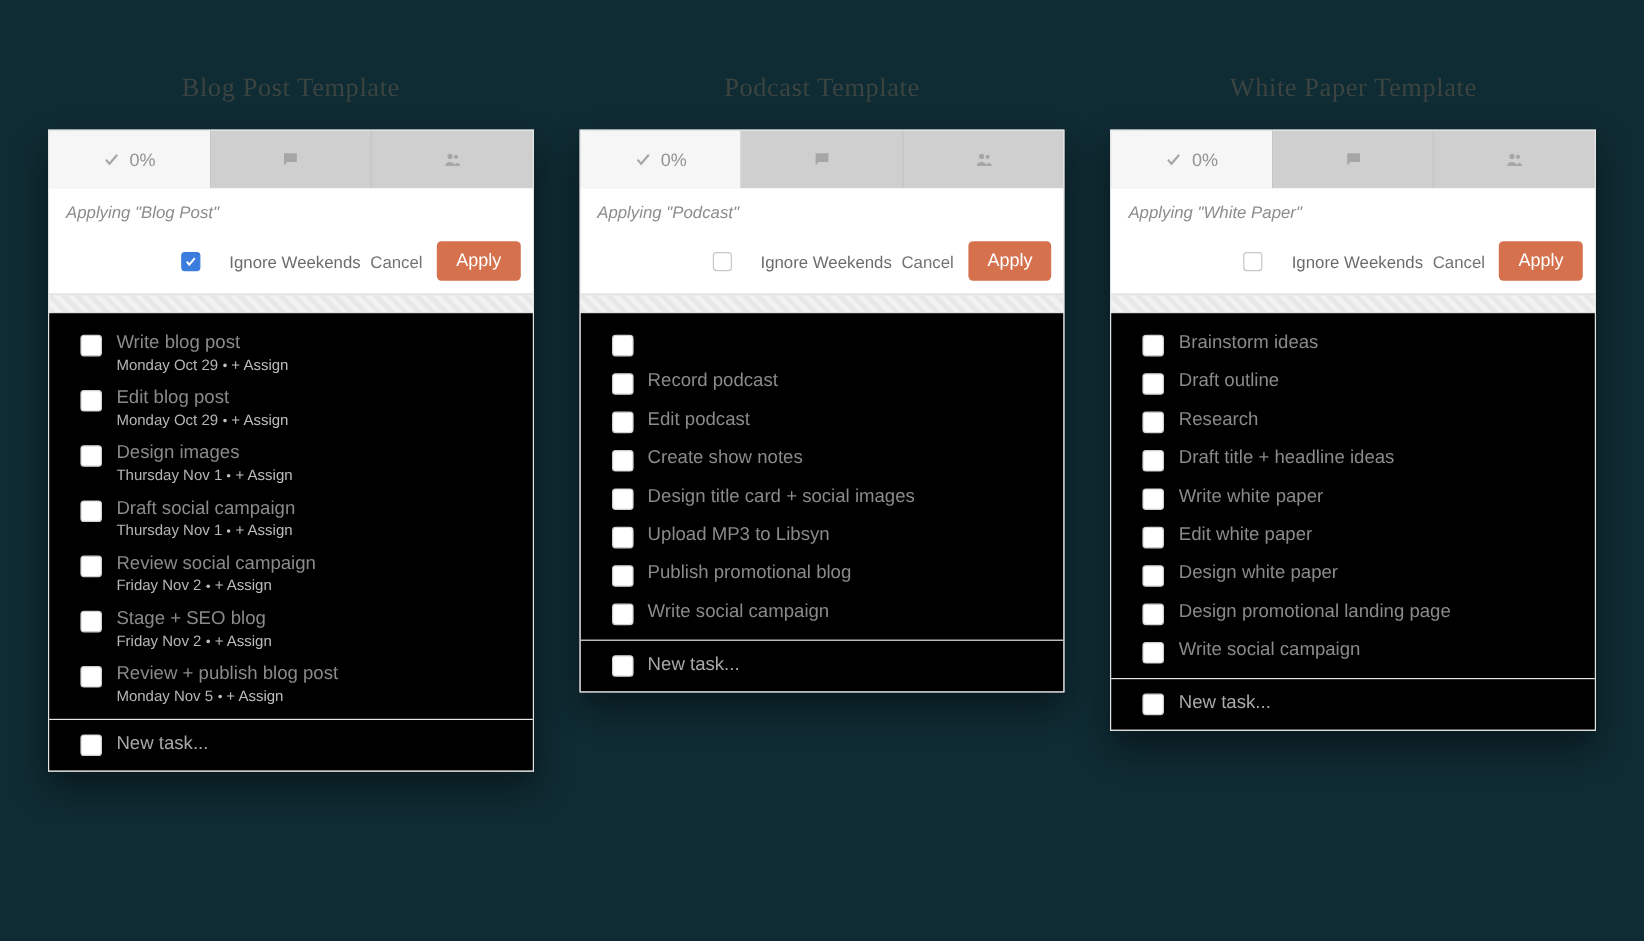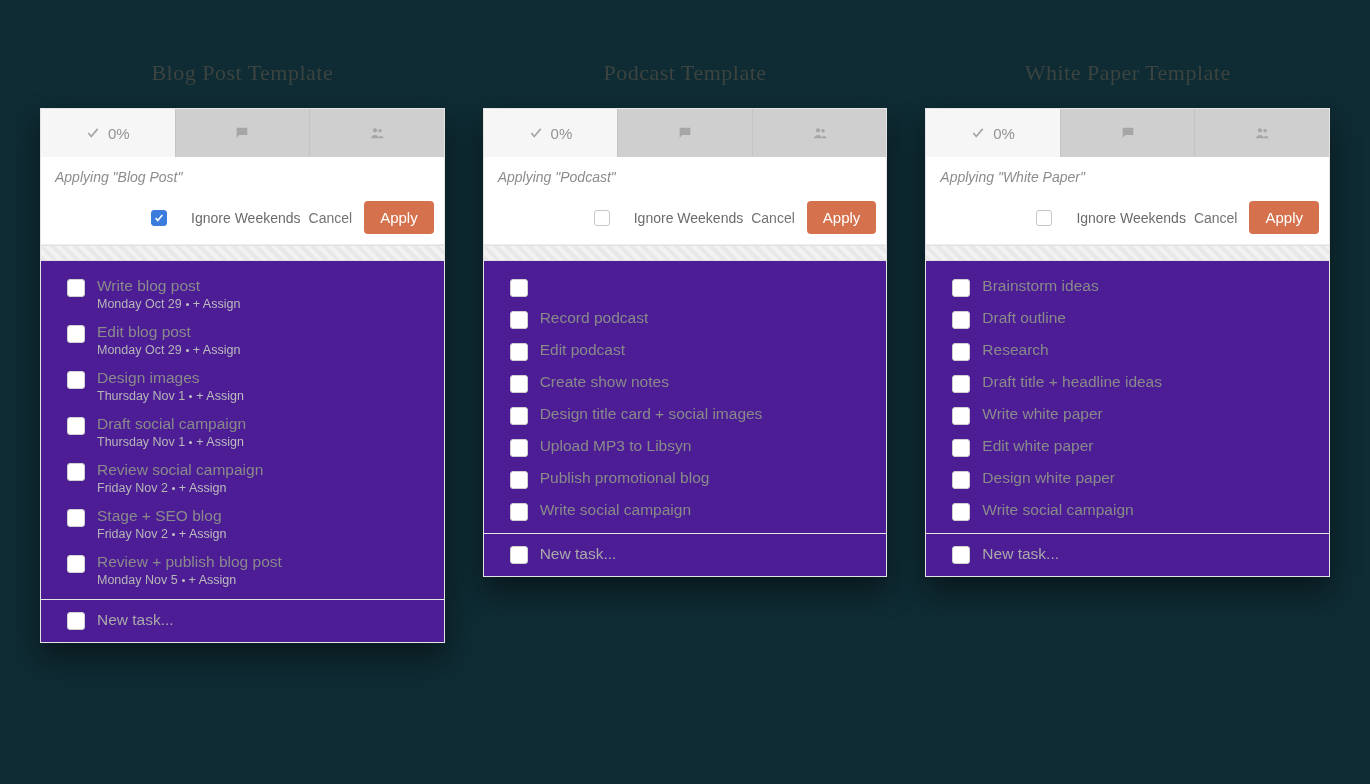--- a/index.html
+++ b/index.html
@@ -120,21 +120,21 @@
   }
   .hatched {
     height: 16px;
     background: repeating-linear-gradient(45deg,
       #e8e8e8 0 4px, #f2f2f2 4px 8px);
     border-top: 1px solid #e1e1e1;
     border-bottom: 1px solid #e1e1e1;
   }
   .tasks {
     padding: 10px 0 0 0;
-    background: #4c1d95;
+    background: #000000;
   }
   .task {
     display: flex;
     align-items: flex-start;
     padding: 6px 14px 6px 26px;
     gap: 12px;
   }
   .task-cb {
     width: 18px; height: 18px;
     border: 1px solid #d0d0d0;
@@ -464,20 +464,26 @@
           </div>
           <div class="task">
             <div class="task-cb"></div>
             <div class="task-text">
               <div class="task-title">Design white paper</div>
             </div>
           </div>
           <div class="task">
             <div class="task-cb"></div>
             <div class="task-text">
+              <div class="task-title">Design promotional landing page</div>
+            </div>
+          </div>
+          <div class="task">
+            <div class="task-cb"></div>
+            <div class="task-text">
               <div class="task-title">Write social campaign</div>
             </div>
           </div>
           <div class="new-task-row">
             <div class="task-cb"></div>
             <div class="new-task-text">New task...</div>
           </div>
         </div>
       </div>
     </div>

